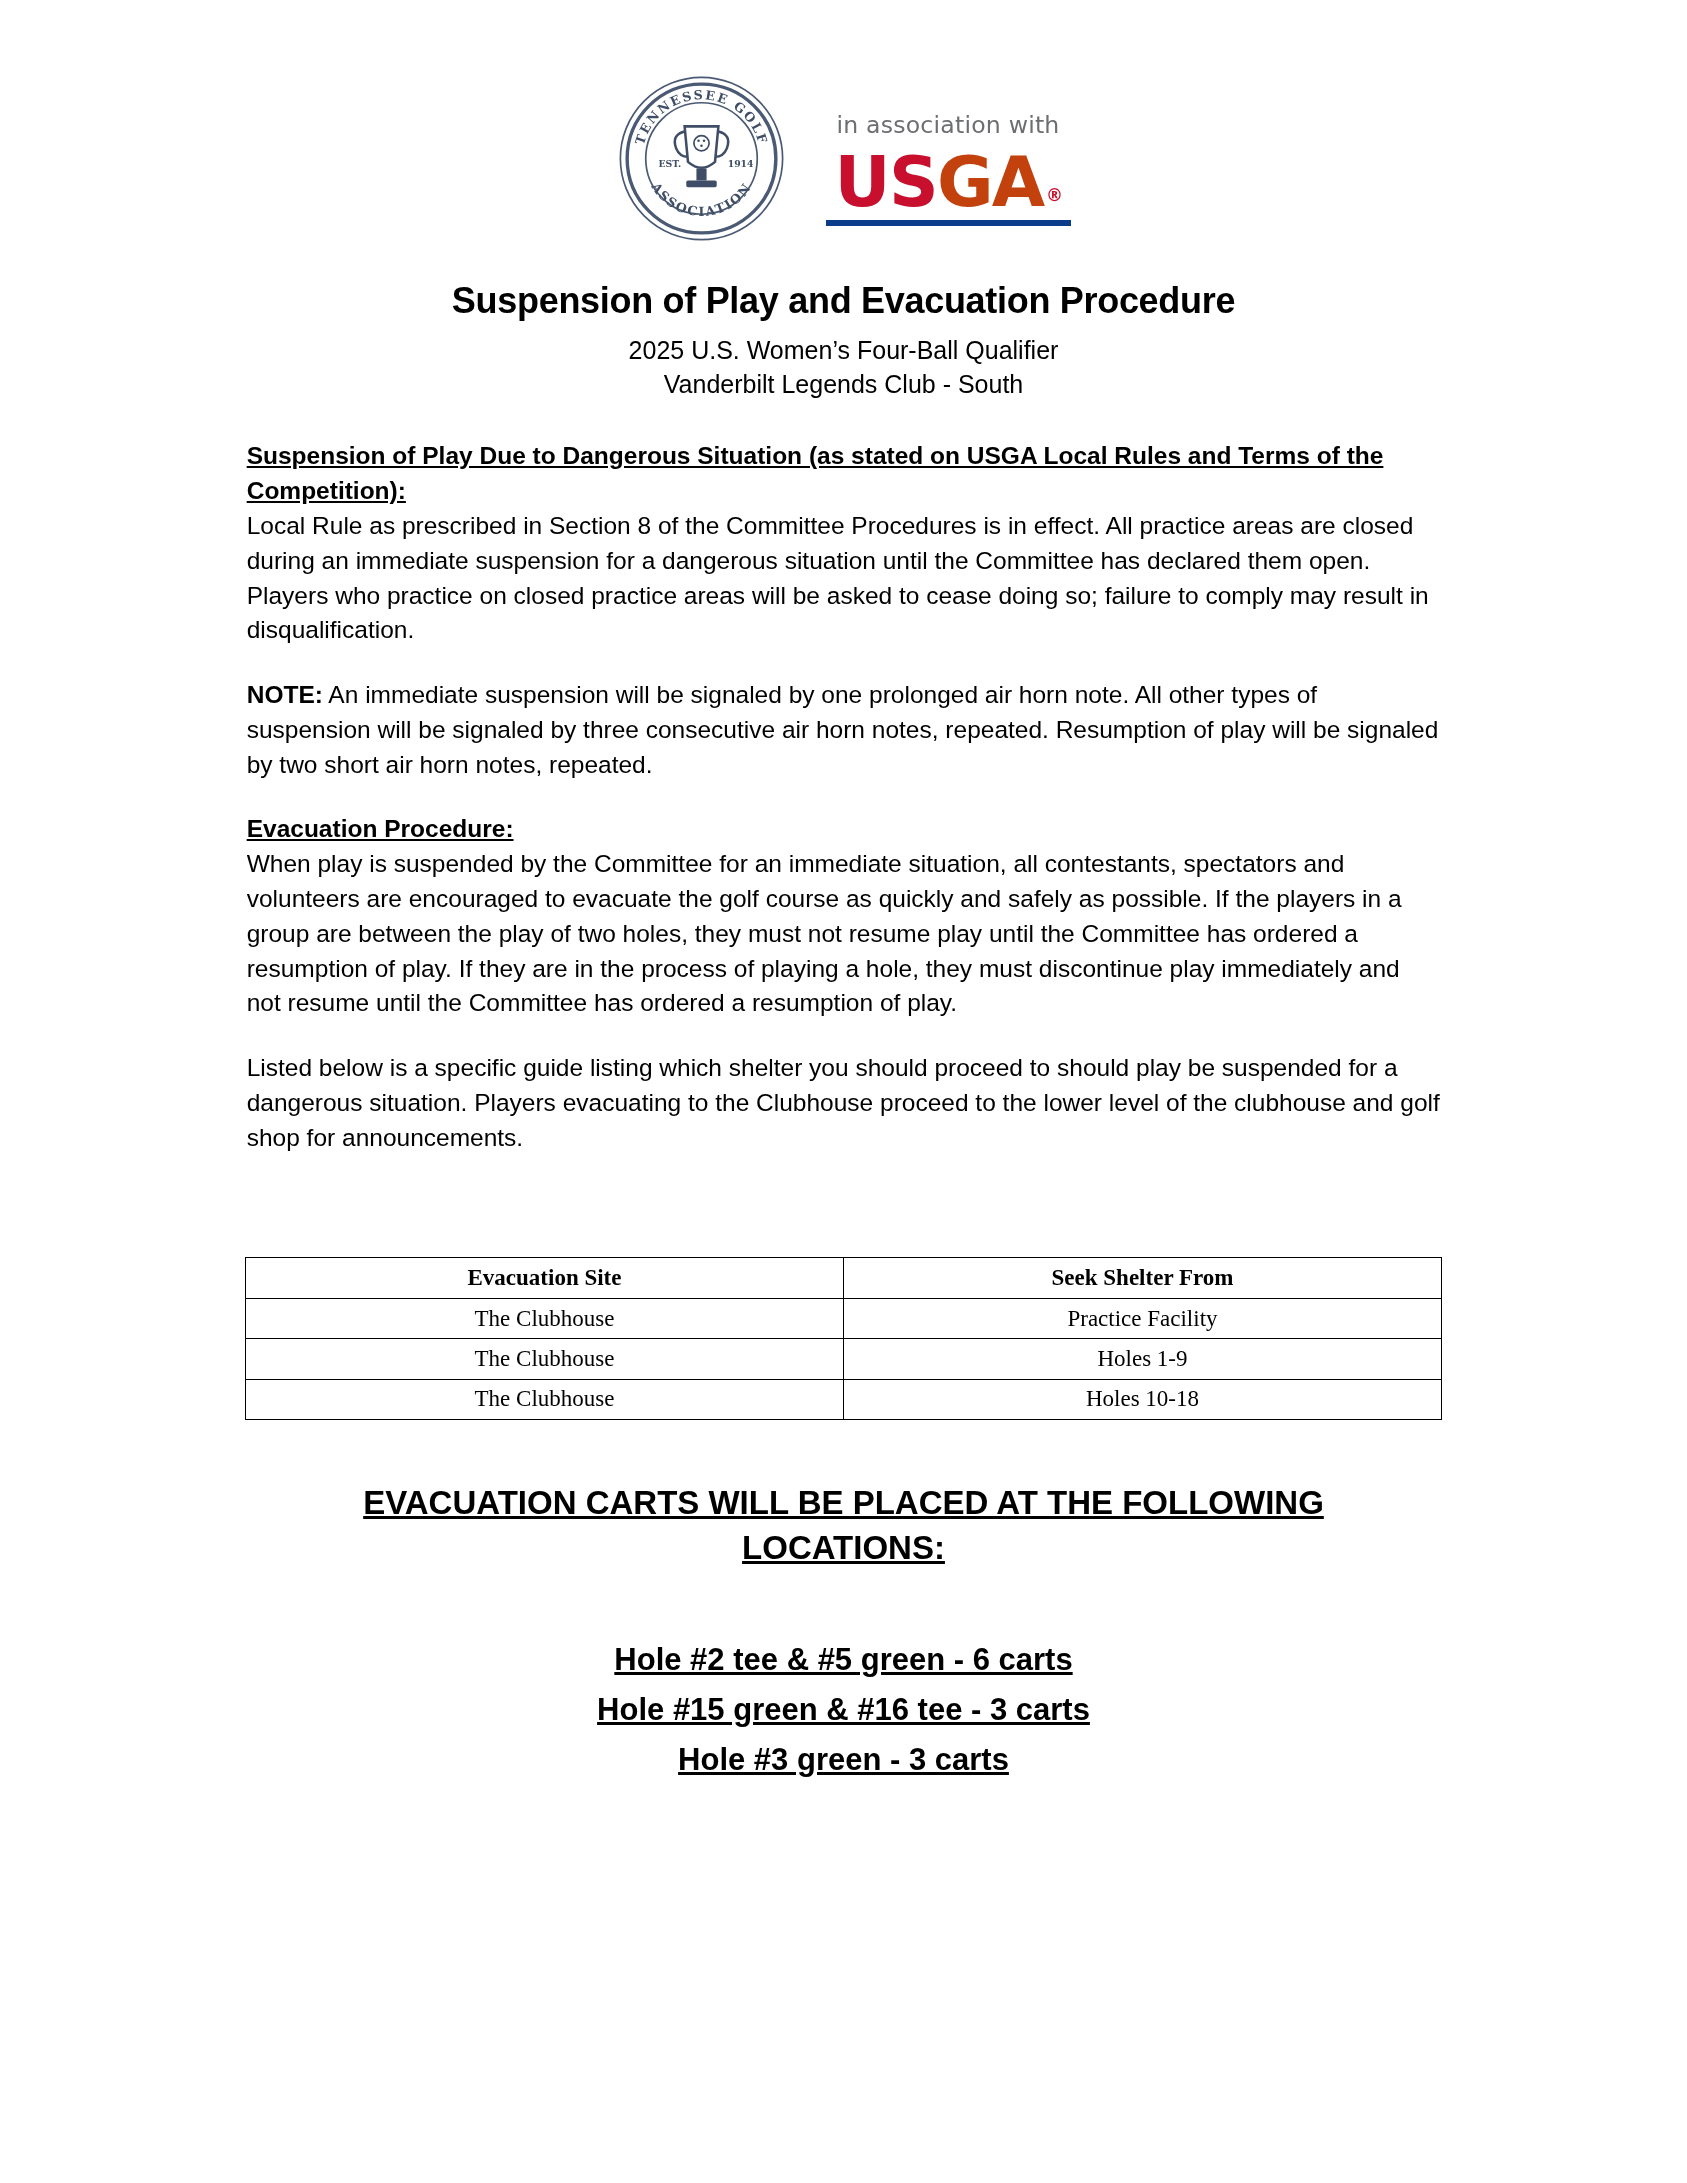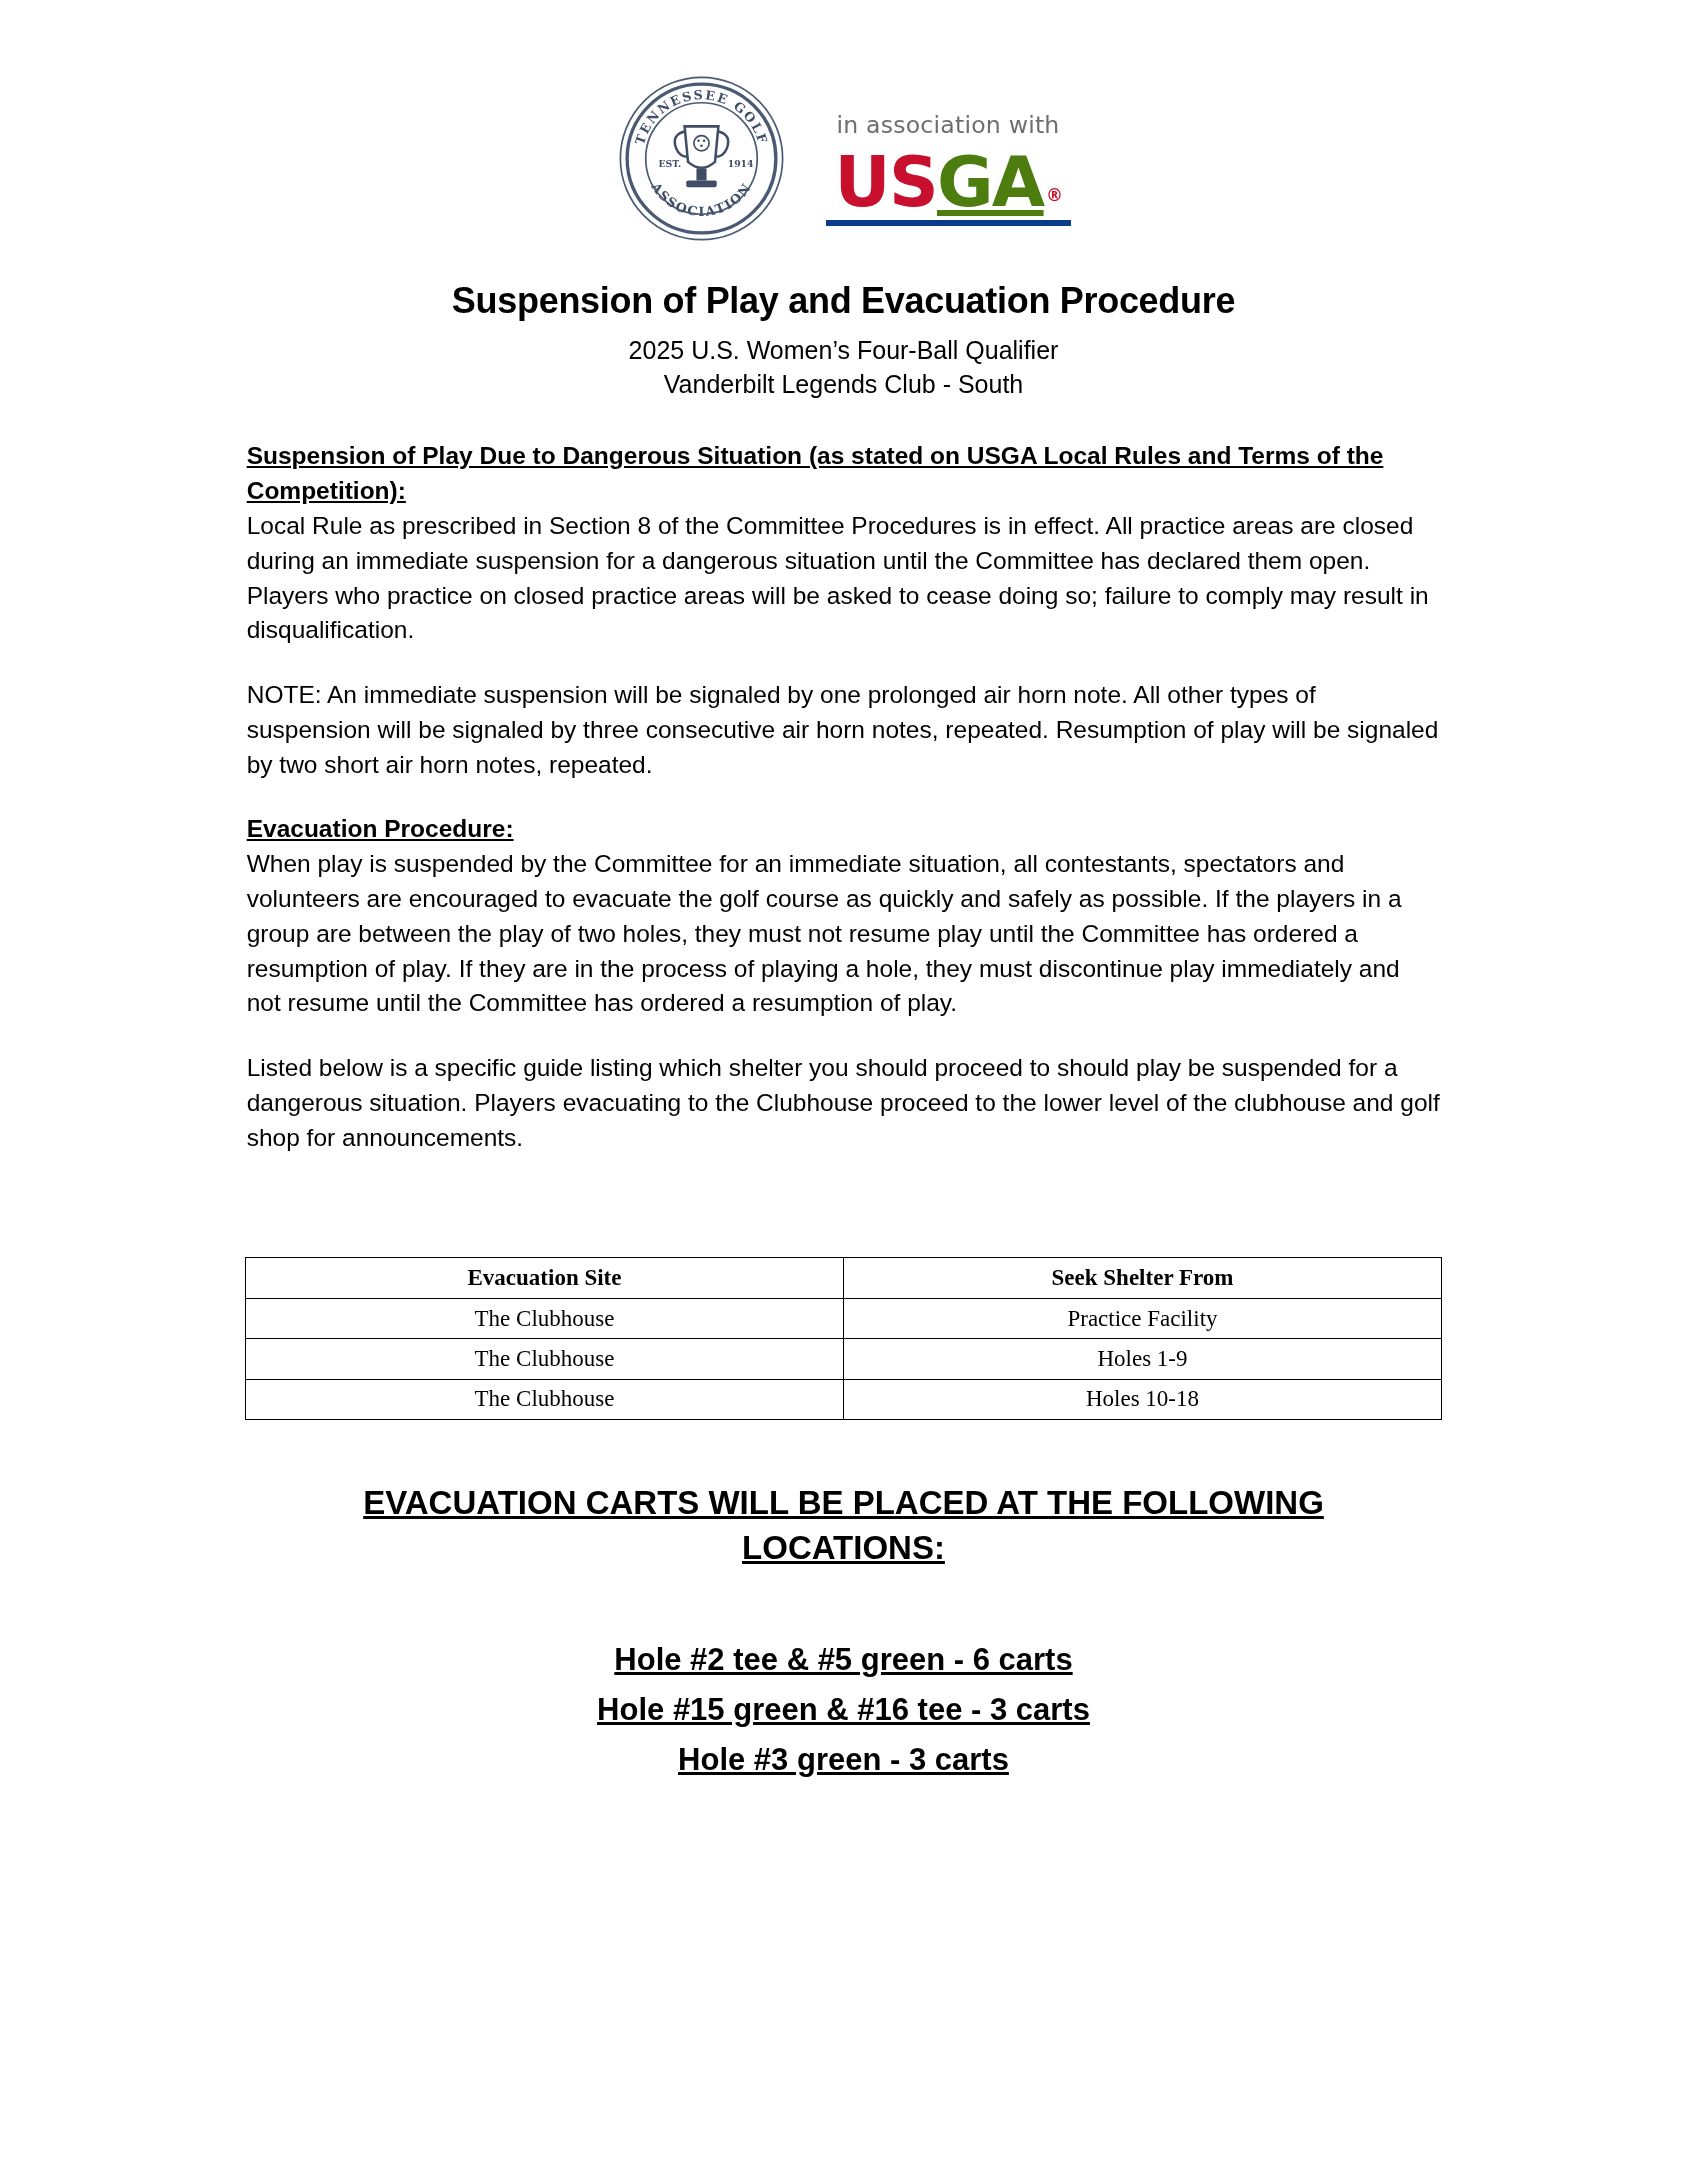--- a/index.html
+++ b/index.html
@@ -58,21 +58,21 @@
     display: flex;
     align-items: baseline;
     font-family: "DejaVu Sans", sans-serif;
     font-weight: bold;
     font-size: 69px;
     letter-spacing: -1.7px;
     line-height: 1;
     text-align: right;
   }
   .usga-s { color: #c8102e; }
-  .usga-g { color: #4d7c0f; text-decoration: underline; }
+  .usga-g { color: #c2410c; }
   .usga-reg {
     font-size: 17px;
     color: #c8102e;
     margin-left: 2.5px;
     position: relative;
     top: -5px;
   }
   .usga-underline {
     width: 245px;
     height: 5.9px;
@@ -109,21 +109,21 @@
     font-weight: bold;
     text-decoration: underline;
     line-height: 1.42;
   }
   p.para {
     font-size: 24.5px;
     line-height: 1.42;
     margin: 0;
   }
   .gap { height: 30px; }
-  .bold { font-weight: normal; }
+  .bold { font-weight: bold; }
 
   
   .table-wrap {
     margin-top: 102px;
     display: flex;
     justify-content: center;
   }
   table.evac {
     border-collapse: collapse;
     width: 1310px;

